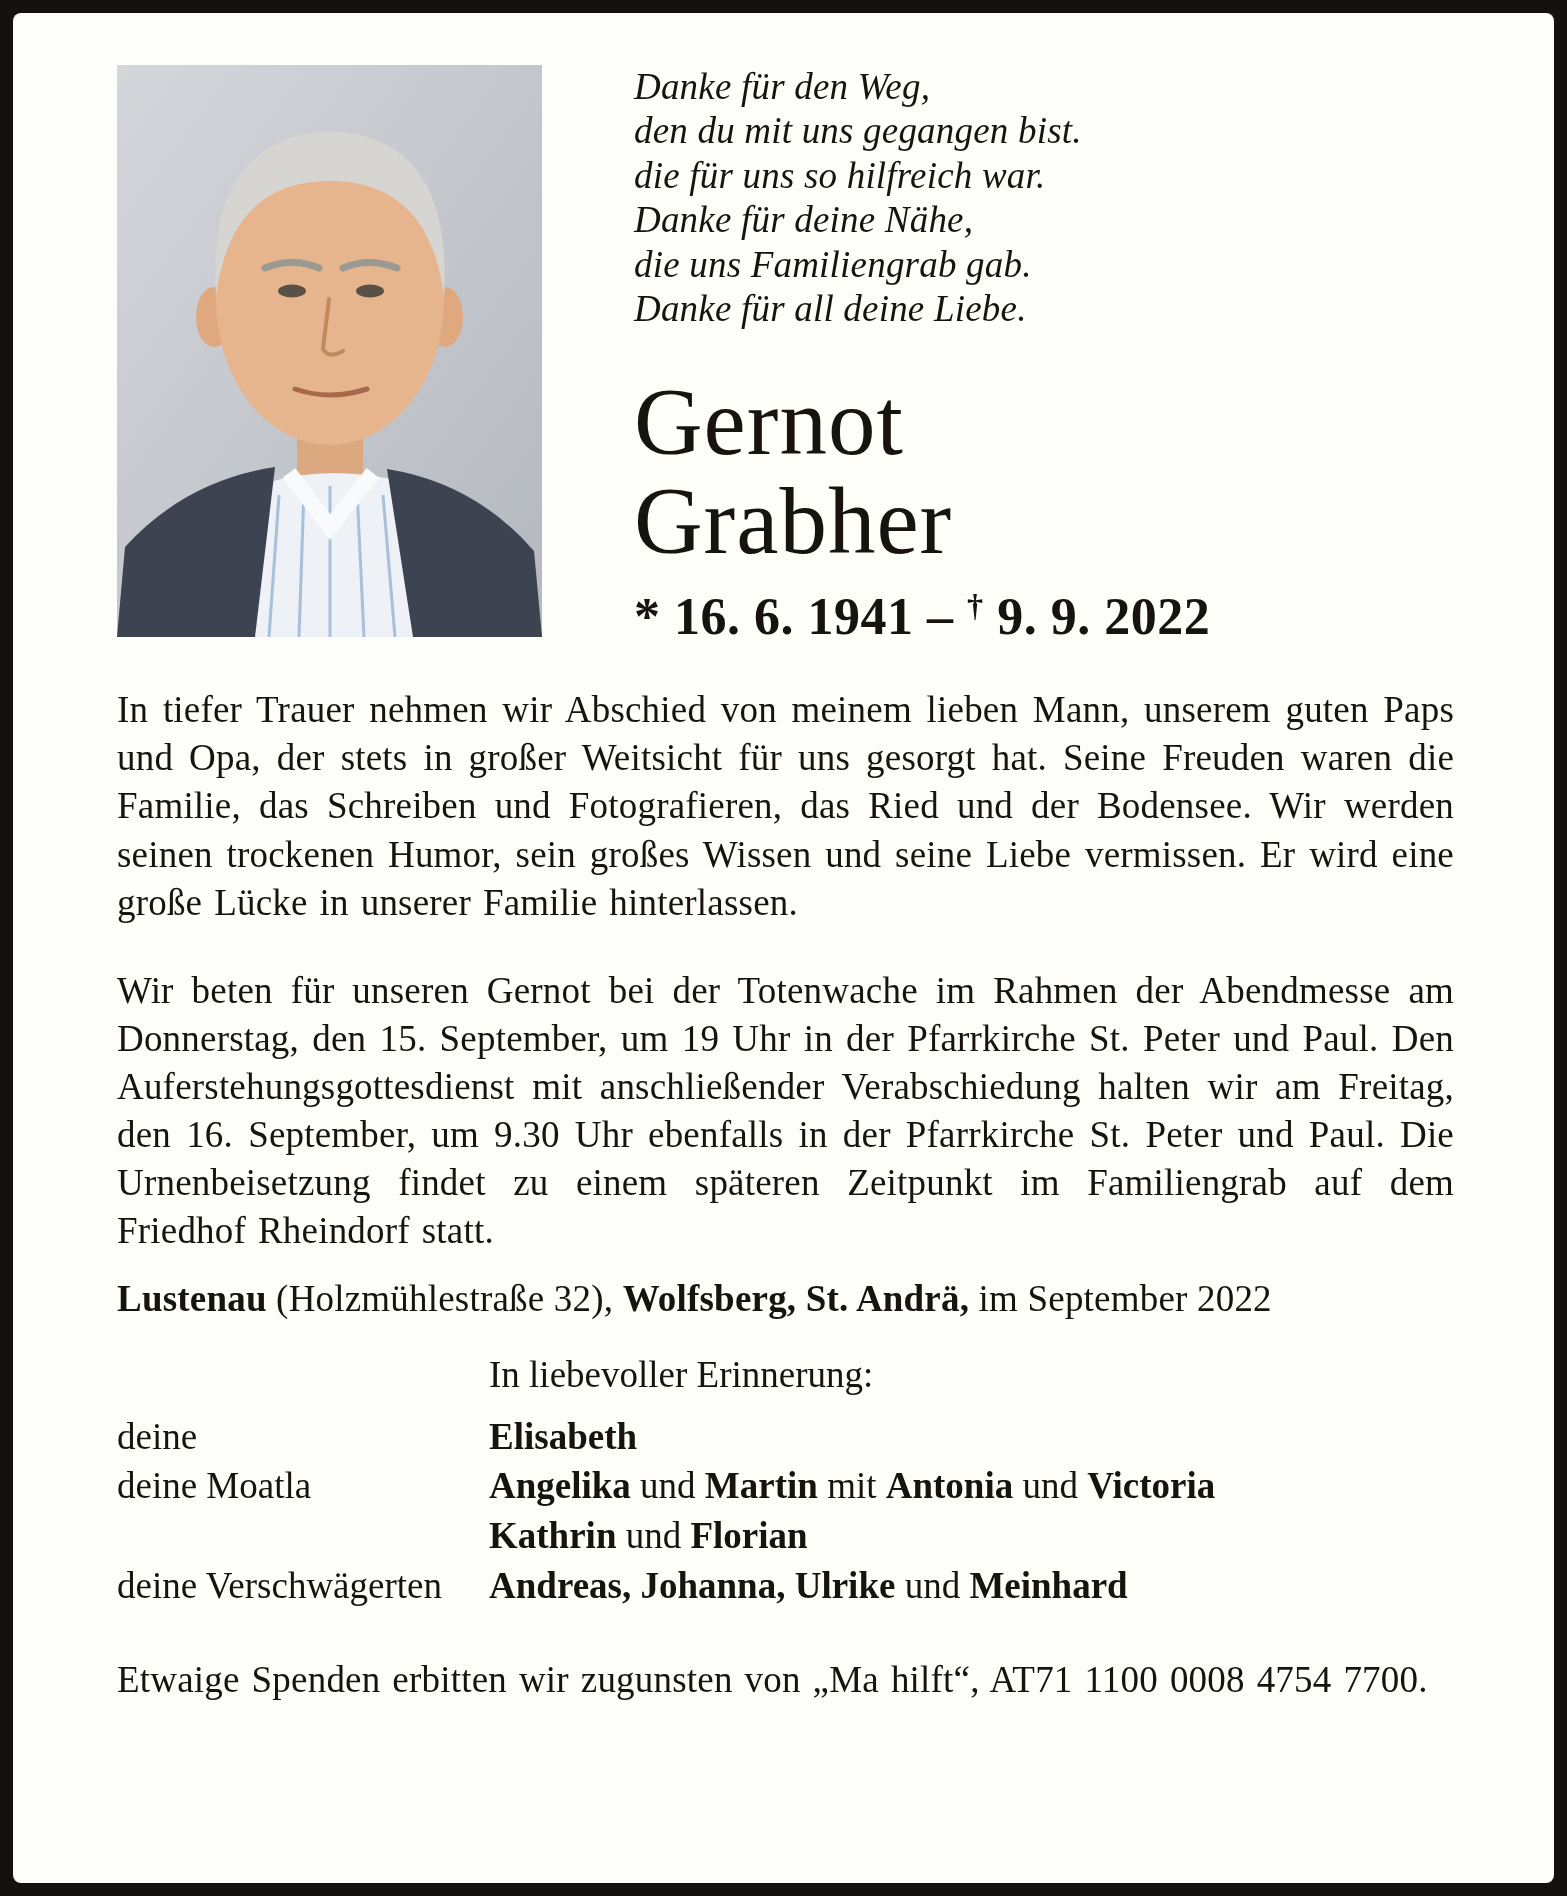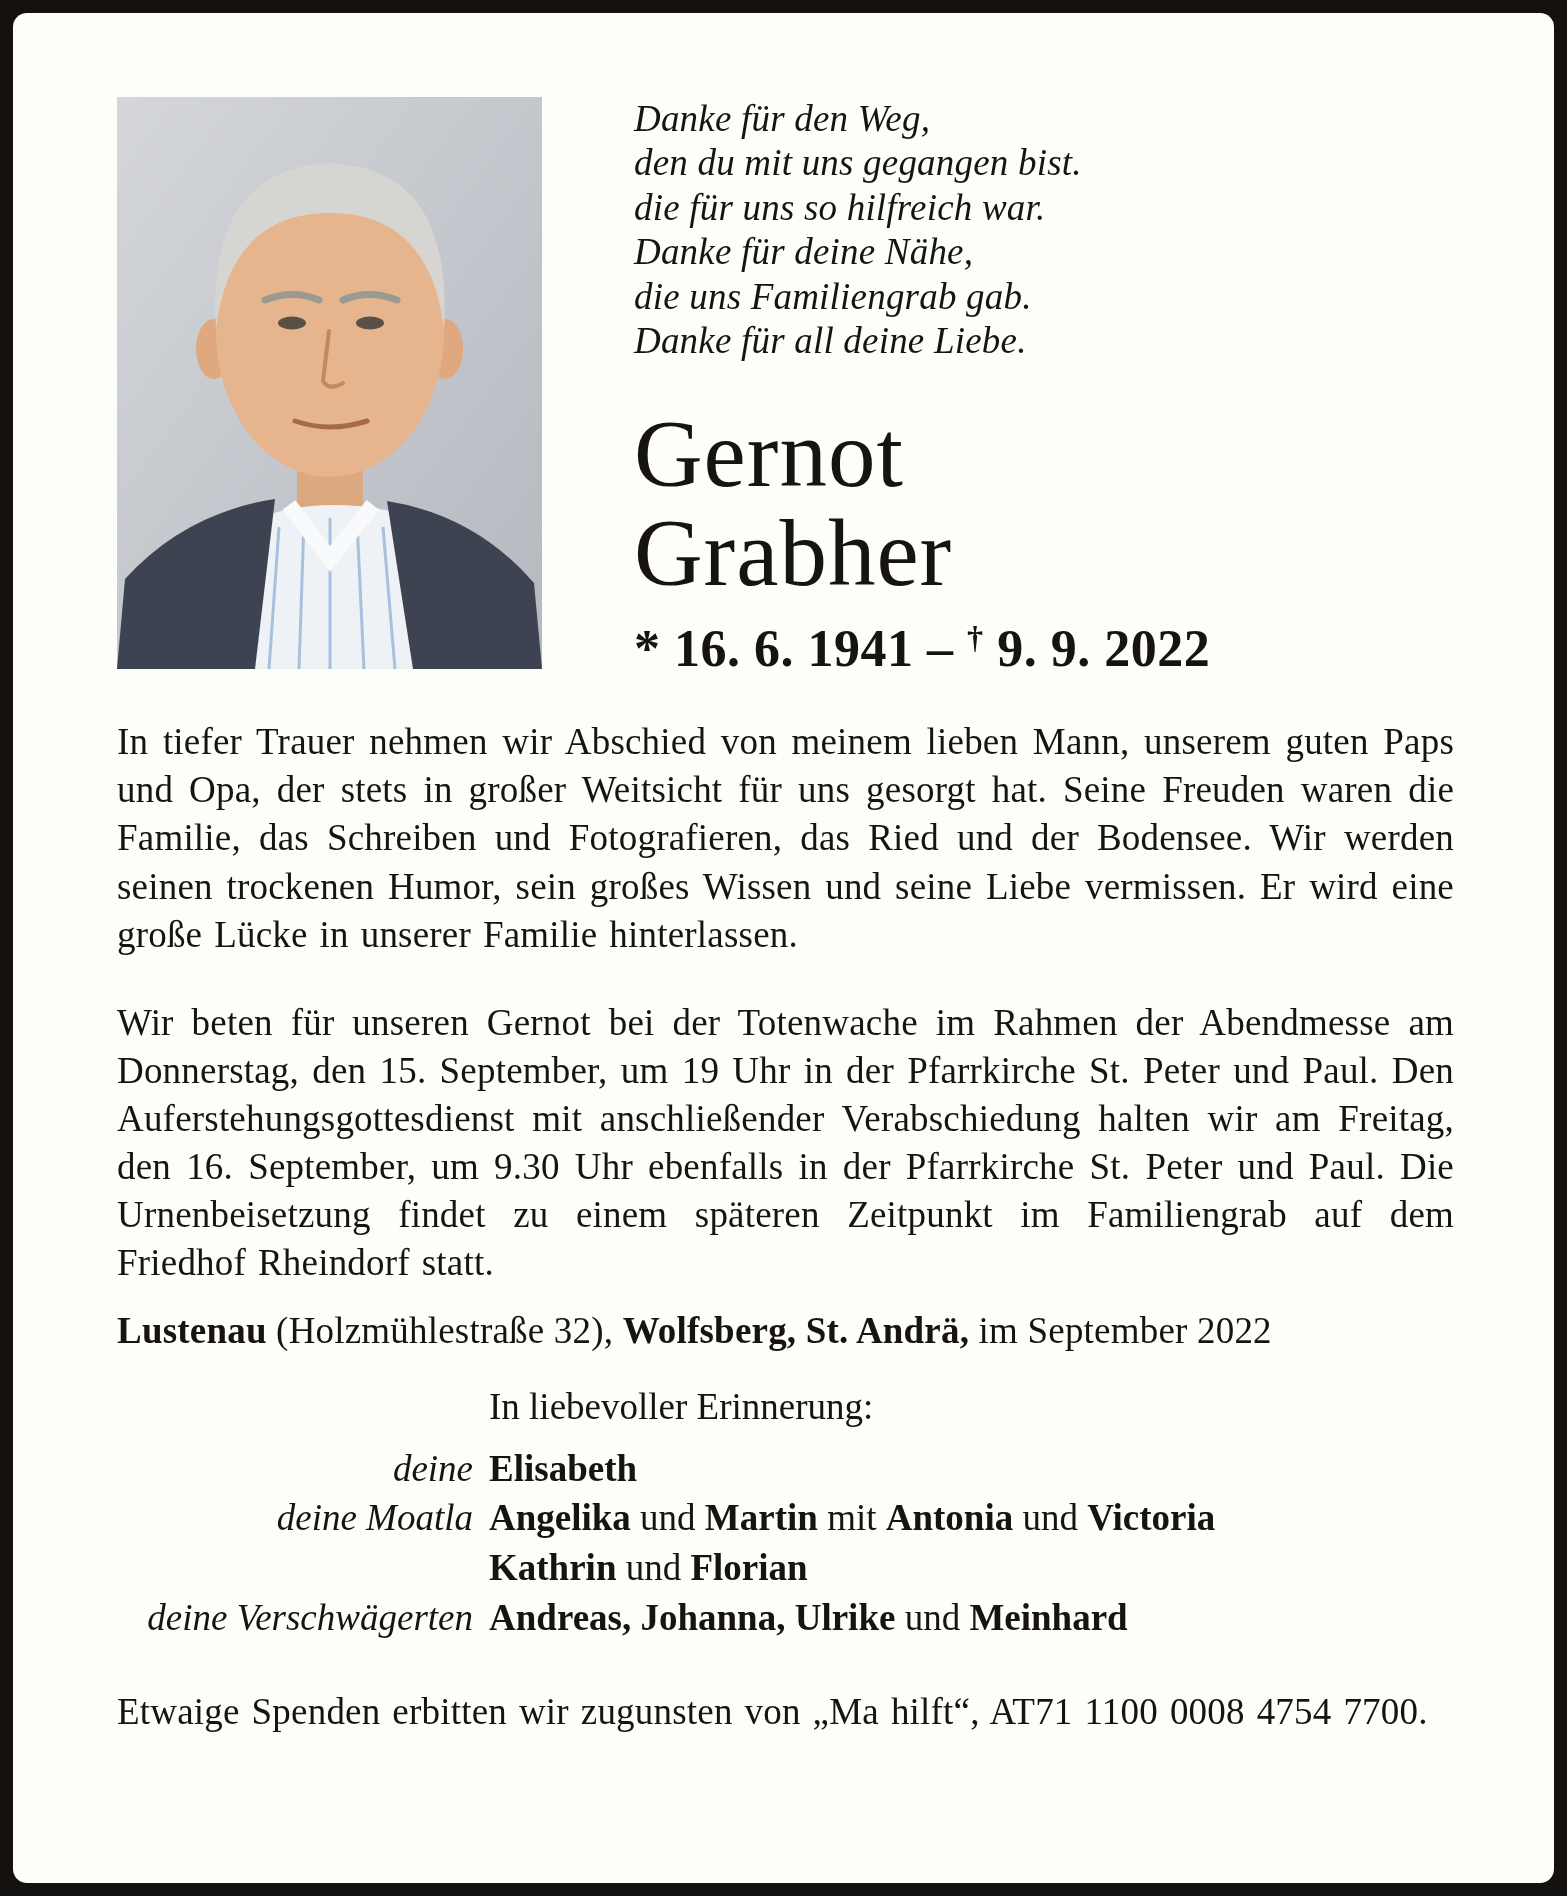--- a/index.html
+++ b/index.html
@@ -2,22 +2,22 @@
 <html lang="de"><head>
 <meta charset="utf-8">
 <style>
   html, body { margin:0; padding:0; background:#0d0b09; }
   .sheet {
     width:1567px; height:1896px; box-sizing:border-box;
     background:#14110e; padding:13px;
   }
   .paper {
     width:100%; height:100%; box-sizing:border-box;
-    background:#fdfdfa; border-radius:14px;
-    padding:84px 100px 40px 104px;
+    background:#fdfdfa; border-radius:8px;
+    padding:52px 100px 40px 104px;
     font-family:"Liberation Serif", serif;
     color:#17140f;
     overflow:hidden;
   }
 
   
   .top { display:flex; gap:92px; }
   .photo {
     width:425px; height:572px; flex:none; overflow:hidden;
     background:#c3c6cb;
@@ -33,21 +33,21 @@
 
   
   .para {
     font-size:37px; line-height:1.3; text-align:justify;
     margin:40px 0 0; word-spacing:2.5px; letter-spacing:0.2px;
   }
   .location { font-size:37px; margin:22px 0 0; letter-spacing:0.2px; }
 
   .family { margin-top:30px; font-size:37px; line-height:1.34; }
   .frow { display:flex; }
-  .flabel { width:372px; flex:none; text-align:right; padding-right:16px; box-sizing:border-box;font-style:italic; }
+  .flabel { width:372px; flex:none; text-align:left; padding-right:16px; box-sizing:border-box; }
   .fnames { flex:1; min-width:0; }
   .heading-row { margin-bottom:12px; }
 
   .bold { font-weight:bold; }
   .donation { margin-top:46px; }
 </style>
 </head>
 <body>
 
 <div class="sheet">

